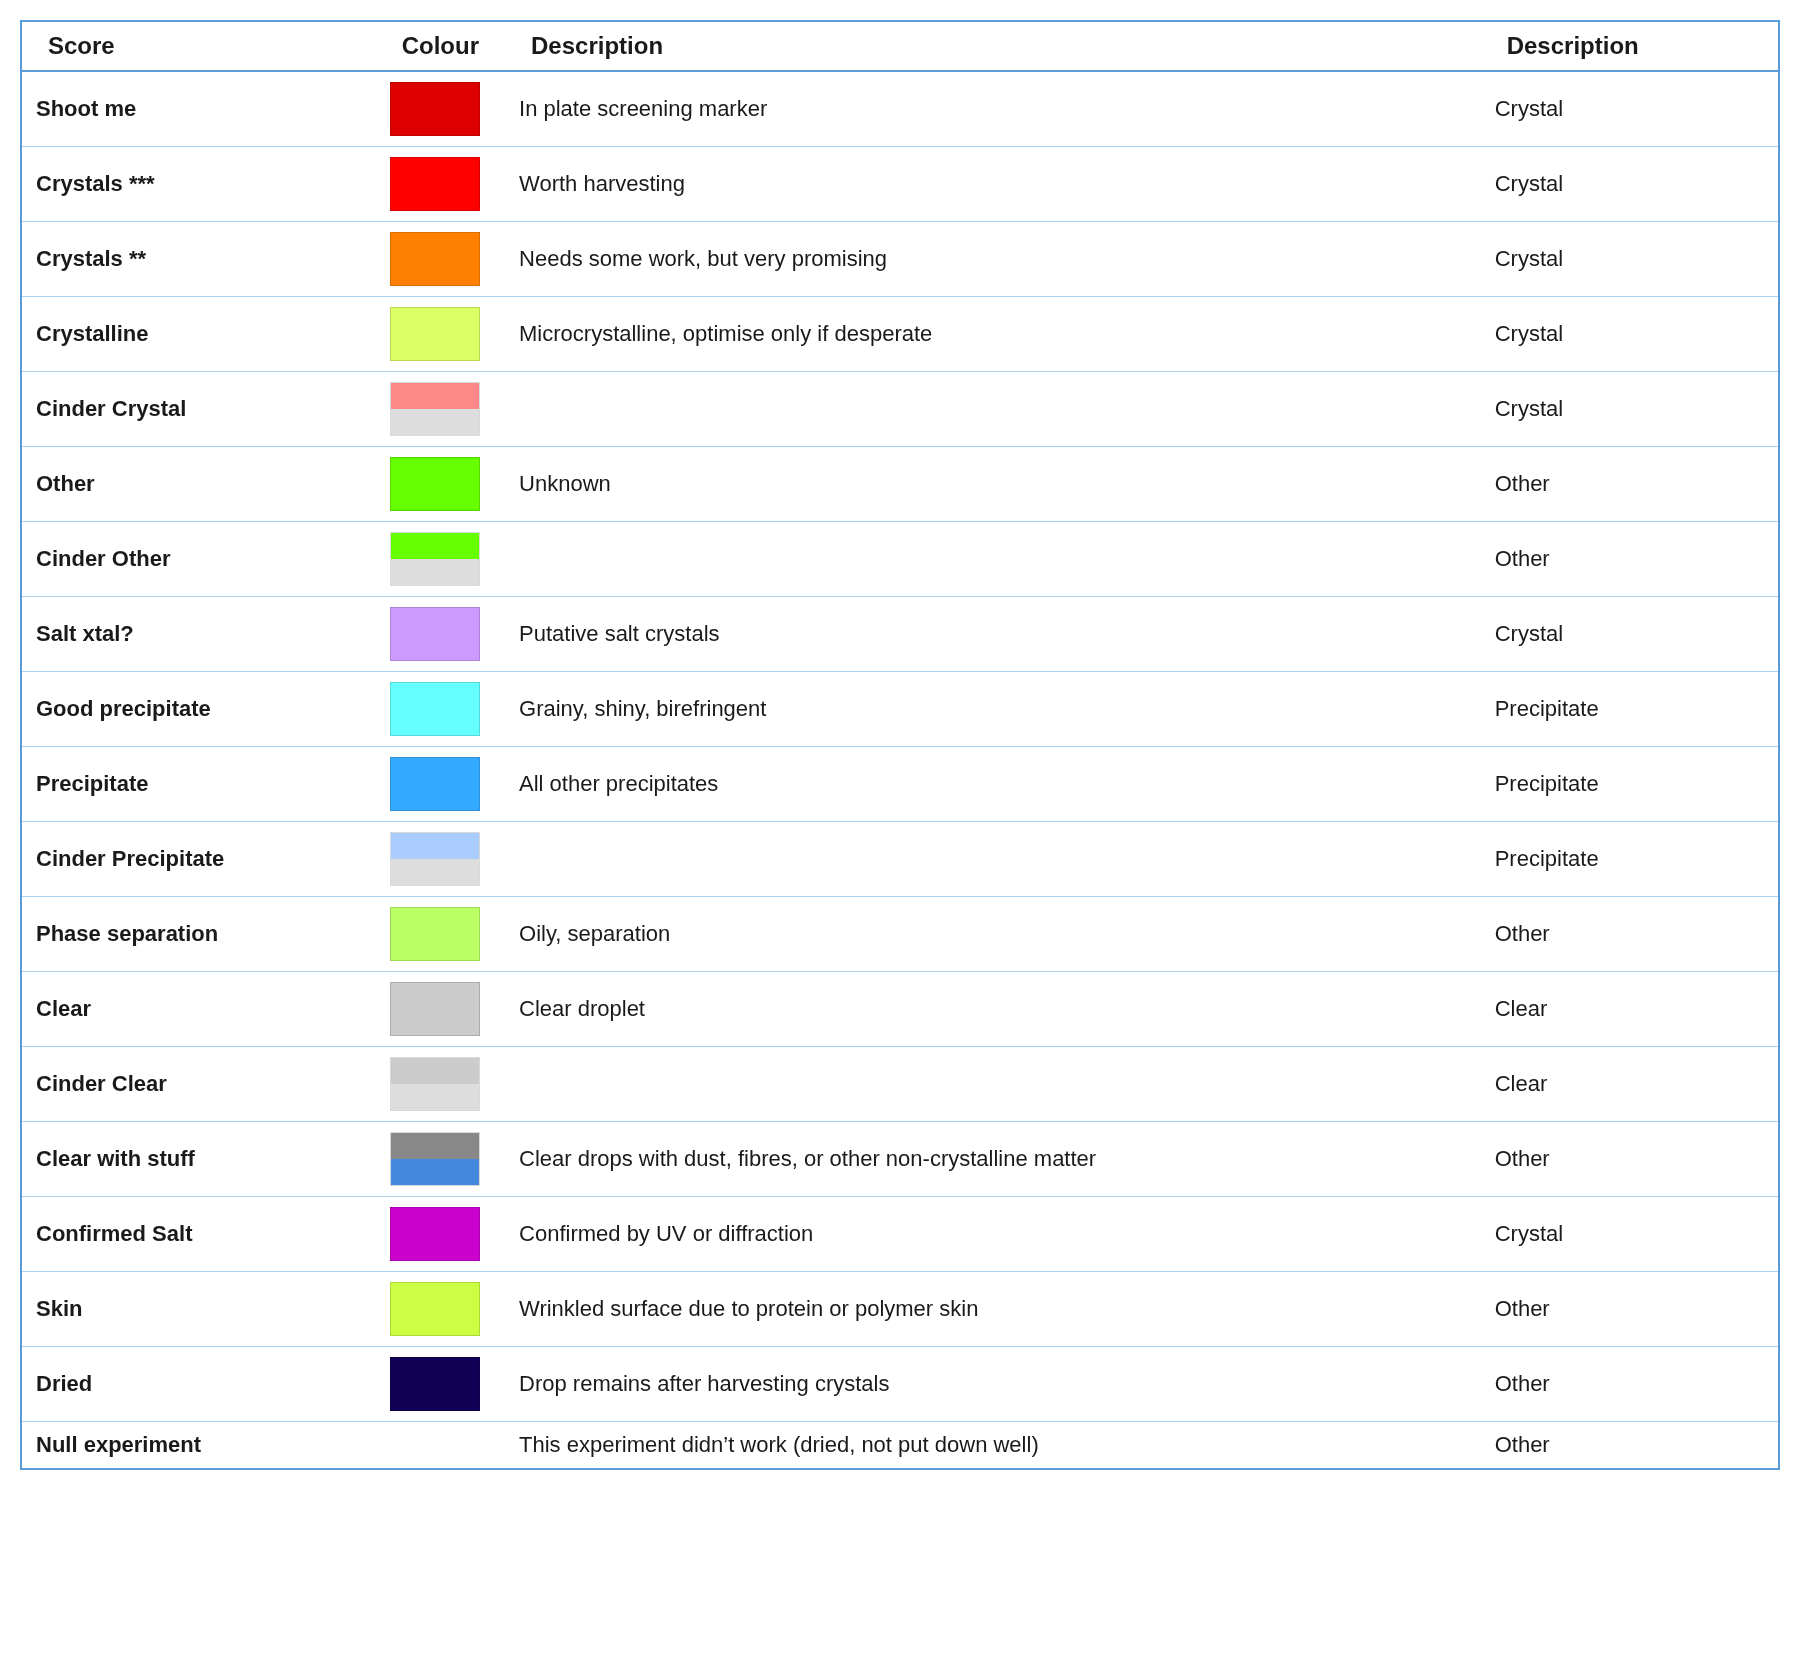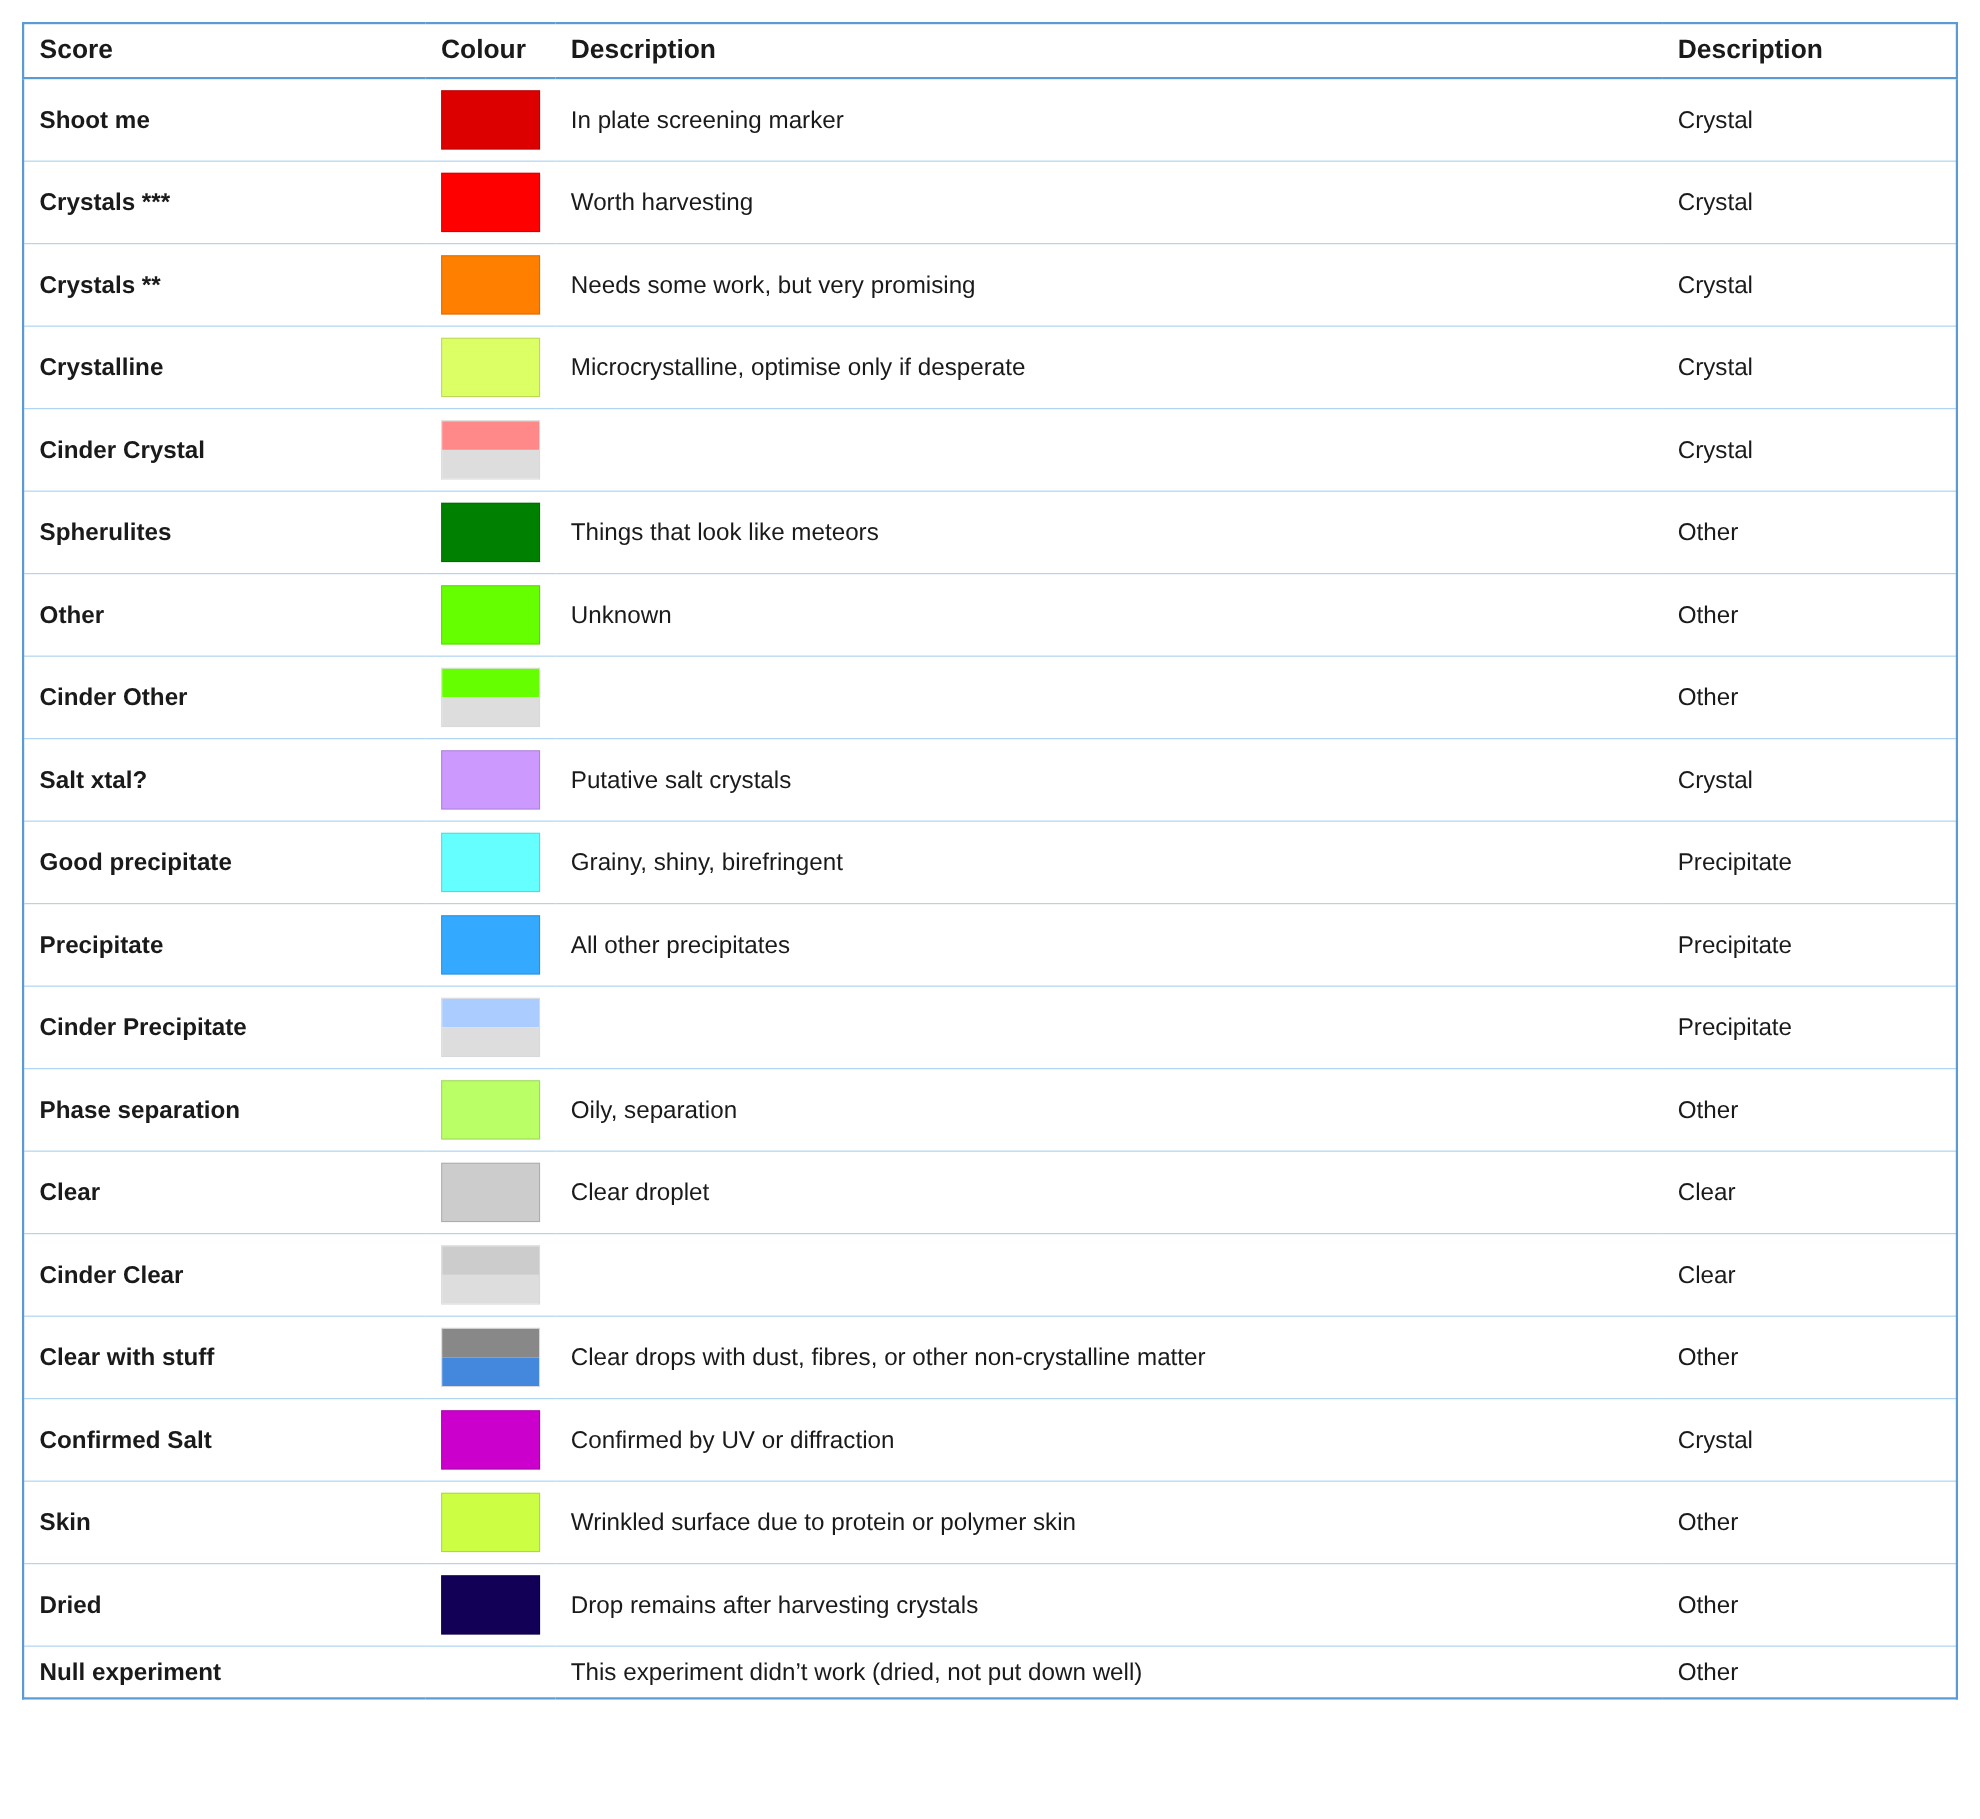--- a/index.html
+++ b/index.html
@@ -11,21 +11,21 @@
     }
     table {
       border-collapse: collapse;
       width: 100%;
       border: 2.5px solid #5b9bd5;
     }
     thead tr th {
       font-weight: bold;
       font-size: 24px;
       color: #1a1a1a;
-      padding: 10px 14px;
+      padding: 10px 26px;
       text-align: left;
       border-bottom: 2px solid #5b9bd5;
       background: #fff;
     }
     tbody tr {
       border-bottom: 1.5px solid #a8d0f0;
     }
     tbody tr:last-child {
       border-bottom: none;
     }
@@ -119,28 +119,20 @@
         <td class="colour-cell">
           <div class="colour-box-split">
             <div style="background: rgb(255, 136, 136);"></div>
             <div style="background: rgb(221, 221, 221);"></div>
           </div>
         </td>
         <td class="description-cell"></td>
         <td class="superclass-cell">Crystal</td>
       </tr>
       <tr>
-        <td class="score-cell">Spherulites</td>
-        <td class="colour-cell">
-          <span class="colour-box" style="background: rgb(0, 128, 0);"></span>
-        </td>
-        <td class="description-cell">Things that look like meteors</td>
-        <td class="superclass-cell">Other</td>
-      </tr>
-      <tr>
         <td class="score-cell">Other</td>
         <td class="colour-cell">
           <span class="colour-box" style="background: rgb(102, 255, 0);"></span>
         </td>
         <td class="description-cell">Unknown</td>
         <td class="superclass-cell">Other</td>
       </tr>
       <tr>
         <td class="score-cell">Cinder Other</td>
         <td class="colour-cell">

